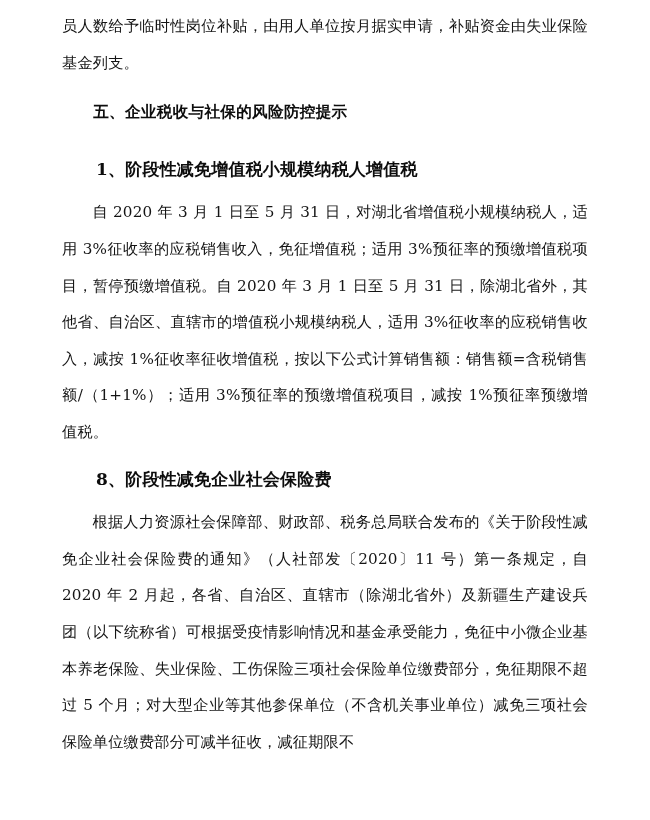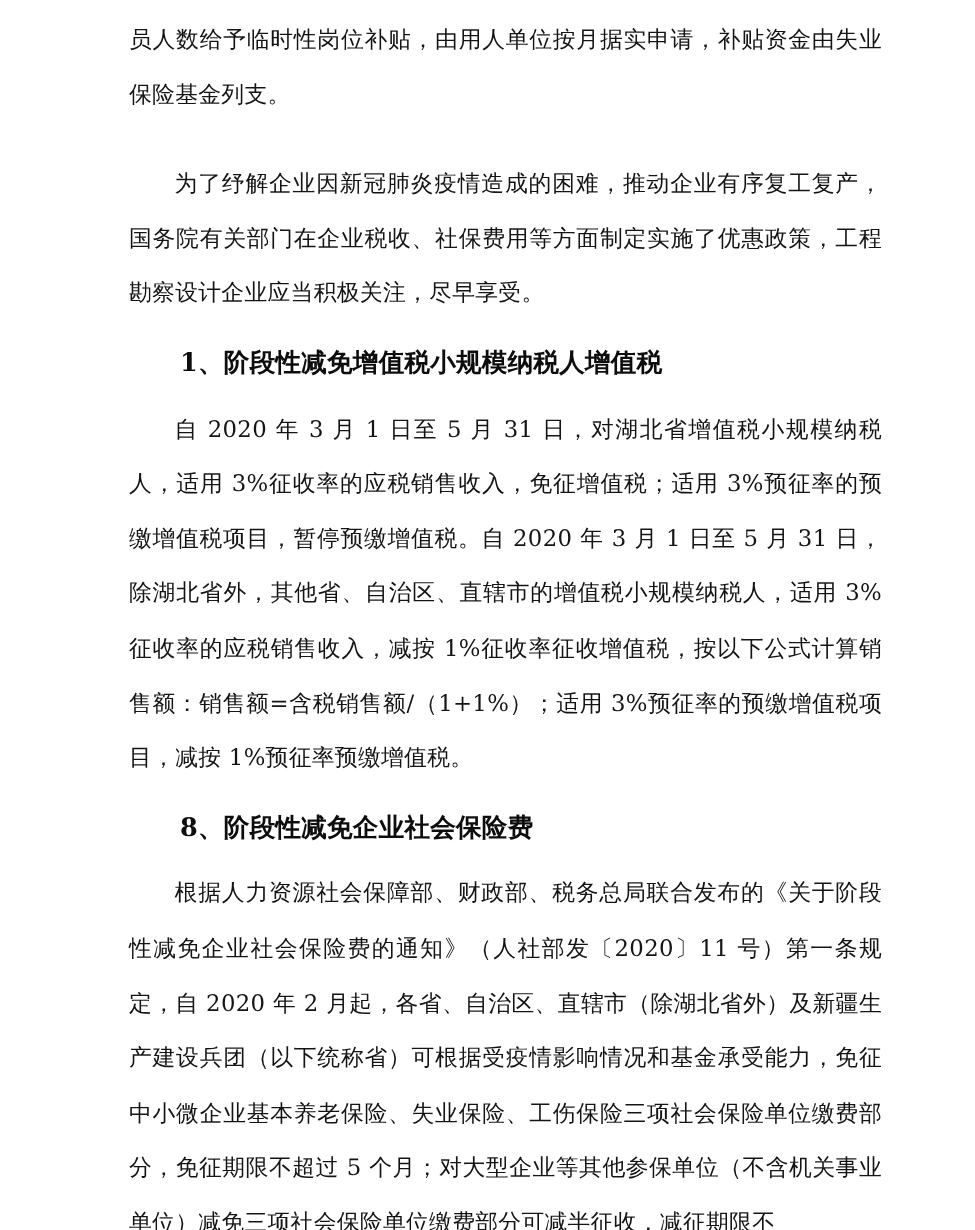--- a/index.html
+++ b/index.html
@@ -12,21 +12,21 @@
     background: #ffffff;
     font-family: "DejaVu Serif", "Liberation Serif", serif;
     color: #1a1a1a;
     overflow: hidden;
   }
   .page {
     position: relative;
     width: 650px;
     height: 820px;
     box-sizing: border-box;
-    padding: 8px 62px 0 86px;
+    padding: 8px 62px 0 62px;
     background: #ffffff;
   }
   .doc-body {
     width: 100%;
   }
   p.para {
     margin: 0;
     font-size: 15.2px;
     line-height: 36.6px;
     text-align: justify;
@@ -63,24 +63,24 @@
 </head>
 <body>
 
 <div class="page">
   <div class="doc-body">
 
     <p class="para">员人数给予临时性岗位补贴，由用人单位按月据实申请，补贴资金由失业保险基金列支。</p>
 
     <div class="spacer-lg"></div>
 
+    <h2 class="heading">五、企业税收与社保的风险防控提示</h2>
 
     <div class="spacer-md"></div>
 
-    <p class="para indent">为了纾解企业因新冠肺炎疫情造成的困难，推动企业有序复工复产，国务院有关部门在企业税收、社保费用等方面制定实施了优惠政策，工程勘察设计企业应当积极关注，尽早享受。</p>
 
     <div class="spacer-md"></div>
 
     <h3 class="subheading">1、阶段性减免增值税小规模纳税人增值税</h3>
 
     <div class="spacer-sm"></div>
 
     <p class="para indent">自 2020 年 3 月 1 日至 5 月 31 日，对湖北省增值税小规模纳税人，适用 3%征收率的应税销售收入，免征增值税；适用 3%预征率的预缴增值税项目，暂停预缴增值税。自 2020 年 3 月 1 日至 5 月 31 日，除湖北省外，其他省、自治区、直辖市的增值税小规模纳税人，适用 3%征收率的应税销售收入，减按 1%征收率征收增值税，按以下公式计算销售额：销售额=含税销售额/（1+1%）；适用 3%预征率的预缴增值税项目，减按 1%预征率预缴增值税。</p>
 
     <div class="spacer-md"></div>

